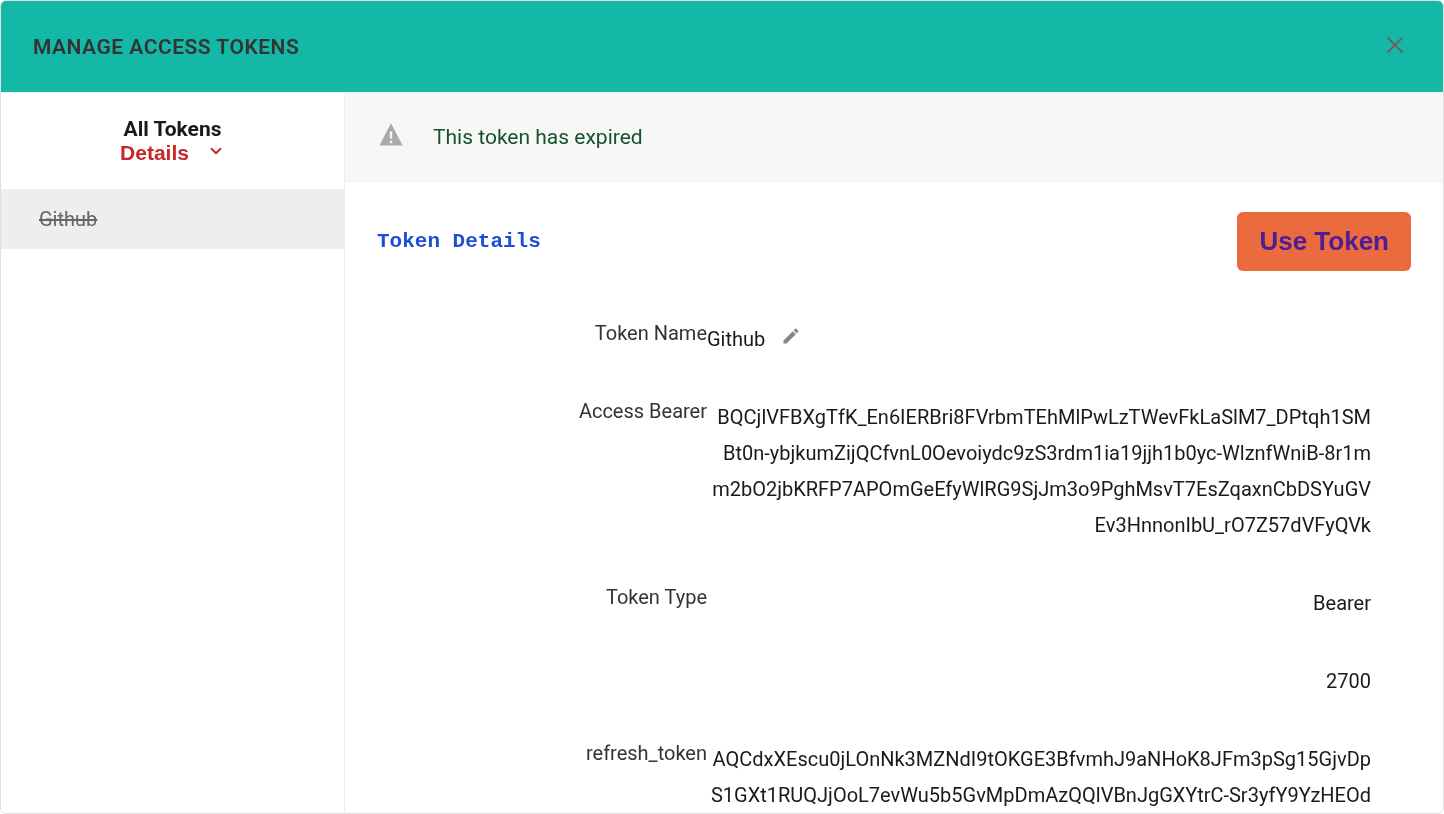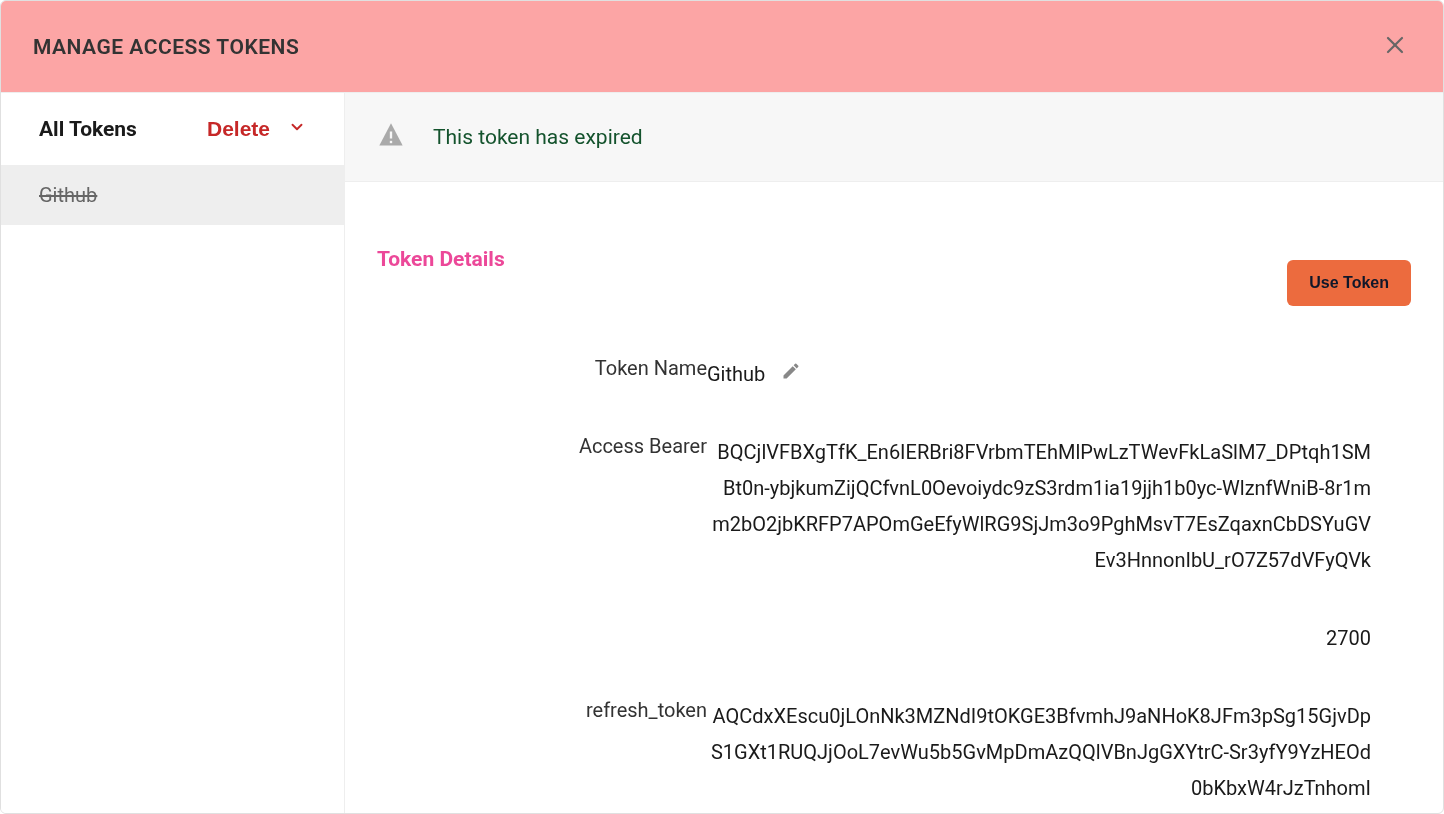--- a/index.html
+++ b/index.html
@@ -14,21 +14,21 @@
       height: 814px;
       overflow: hidden;
       border: 1px solid #e0e0e0;
       border-radius: 6px;
     }
     .header {
       display: flex;
       justify-content: space-between;
       align-items: center;
       padding: 28px 32px;
-      background: #fca5a5;
+      background: #14b8a6;
       border-bottom: 1px solid #eee;
     }
     .header-title {
       font-size: 21px;
       font-weight: 600;
       letter-spacing: 0.5px;
       color: #333;
     }
     .close-btn {
       background: none;
@@ -48,20 +48,21 @@
       width: 344px;
       border-right: 1px solid #eee;
       background: #fff;
       flex-shrink: 0;
     }
     .sidebar-header {
       display: flex;
       align-items: center;
       justify-content: space-between;
       padding: 24px 38px 24px 38px;
+      flex-direction: column;
     }
     .all-tokens {
       font-size: 21px;
       font-weight: 700;
       color: #1a1a1a;
     }
     .delete-btn {
       display: flex;
       align-items: center;
       gap: 18px;
@@ -117,32 +118,32 @@
     }
     .details-header {
       display: flex;
       justify-content: space-between;
       align-items: center;
       padding: 30px 32px 0 32px;
     }
     .details-title {
       font-size: 21px;
       font-weight: 700;
-      color: #ec4899;
+      color: #1d4ed8;
+      font-family: Liberation Mono, monospace;
     }
     .use-token-btn {
       background: #ec6b3e;
-      color: #0f172a;
+      color: #4c1d95;
       border: none;
       padding: 14px 22px;
-      font-size: 16px;
+      font-size: 26px;
       font-weight: 600;
       border-radius: 6px;
       cursor: pointer;
-      margin-top: 48px;
     }
     .details-body {
       padding: 50px 32px 32px 32px;
     }
     .field-row {
       display: flex;
       margin-bottom: 42px;
       font-size: 20px;
       text-align: right;
     }
@@ -181,21 +182,21 @@
       </svg>
     </span>
   </button>
 </div>
 
 <div class="body">
   <div class="sidebar">
     <div class="sidebar-header">
       <div class="all-tokens">All Tokens</div>
       <button class="delete-btn">
-        <span>Delete</span>
+        <span>Details</span>
         <span class="chevron">
           <svg width="18" height="18" viewBox="0 0 24 24" fill="none" stroke="currentColor" stroke-width="2.5" stroke-linecap="round" stroke-linejoin="round">
             <polyline points="6 9 12 15 18 9"></polyline>
           </svg>
         </span>
       </button>
     </div>
     <ul class="token-list">
       <li class="token-item active">Github</li>
     </ul>
@@ -230,20 +231,24 @@
             </svg>
           </span>
         </div>
       </div>
 
       <div class="field-row">
         <div class="field-label">Access Bearer</div>
         <div class="field-value">BQCjlVFBXgTfK_En6IERBri8FVrbmTEhMlPwLzTWevFkLaSlM7_DPtqh1SMBt0n-ybjkumZijQCfvnL0Oevoiydc9zS3rdm1ia19jjh1b0yc-WlznfWniB-8r1mm2bO2jbKRFP7APOmGeEfyWlRG9SjJm3o9PghMsvT7EsZqaxnCbDSYuGVEv3HnnonIbU_rO7Z57dVFyQVk</div>
       </div>
 
+      <div class="field-row">
+        <div class="field-label">Token Type</div>
+        <div class="field-value">Bearer</div>
+      </div>
 
       <div class="field-row">
         <div class="field-value">2700</div>
       </div>
 
       <div class="field-row">
         <div class="field-label">refresh_token</div>
         <div class="field-value">AQCdxXEscu0jLOnNk3MZNdI9tOKGE3BfvmhJ9aNHoK8JFm3pSg15GjvDpS1GXt1RUQJjOoL7evWu5b5GvMpDmAzQQlVBnJgGXYtrC-Sr3yfY9YzHEOd0bKbxW4rJzTnhomI</div>
       </div>
 

